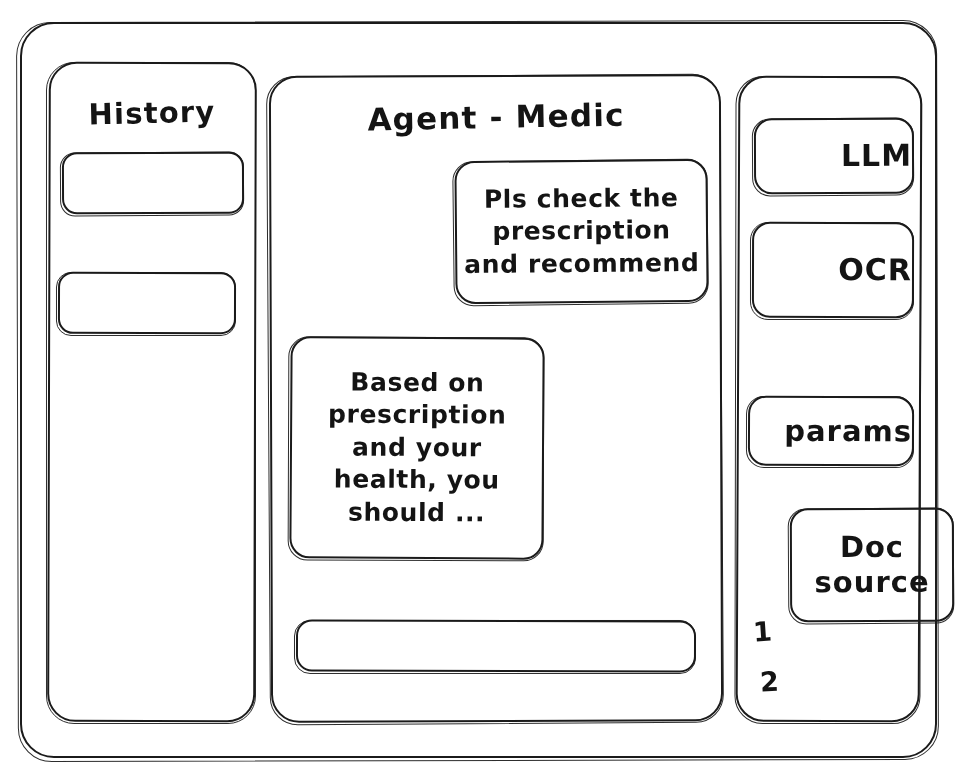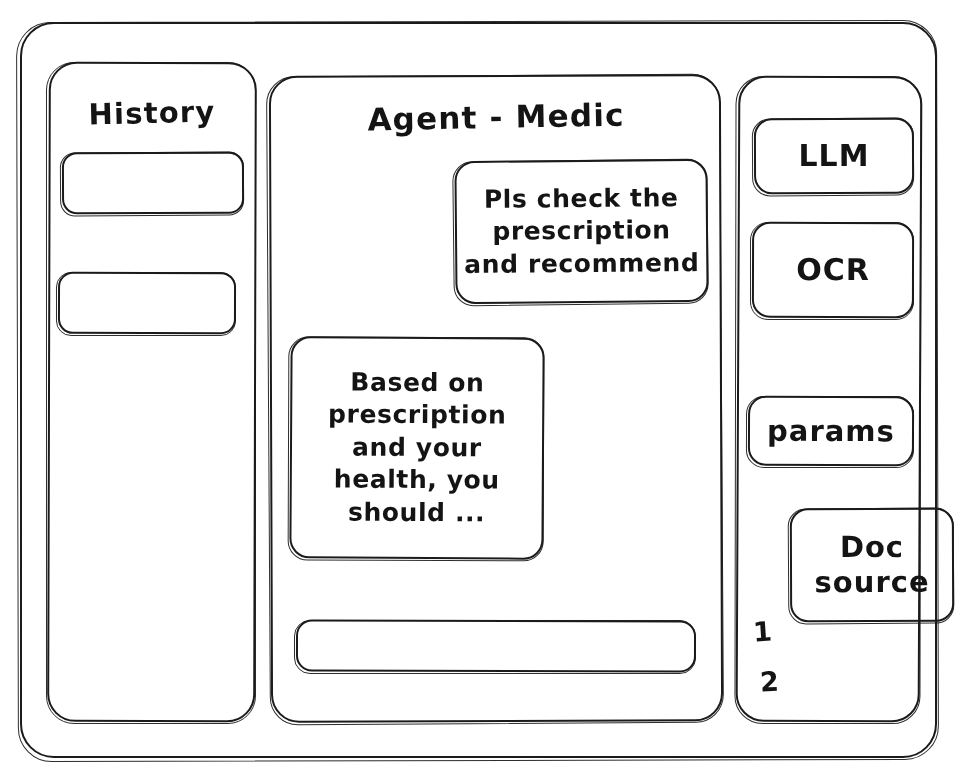--- a/index.html
+++ b/index.html
@@ -139,21 +139,21 @@
     left: 296px; top: 620px;
     width: 400px; height: 52px;
     border-radius: 16px;
   }
 
   
   .tool-btn {
     border-radius: 18px;
     display: flex;
     align-items: center;
-    justify-content: center;
+    justify-content: flex-end;
   }
   .tool-btn .tool-label {
     font-size: 30px;
     line-height: 1.18;
     letter-spacing: 1px;
   }
   #tool-llm    { left: 754px; top: 118px; width: 160px; height: 76px; }
   #tool-ocr    { left: 752px; top: 222px; width: 162px; height: 96px; }
   #tool-params { left: 748px; top: 396px; width: 166px; height: 70px; }
   #tool-params .tool-label { font-size: 29px; }

